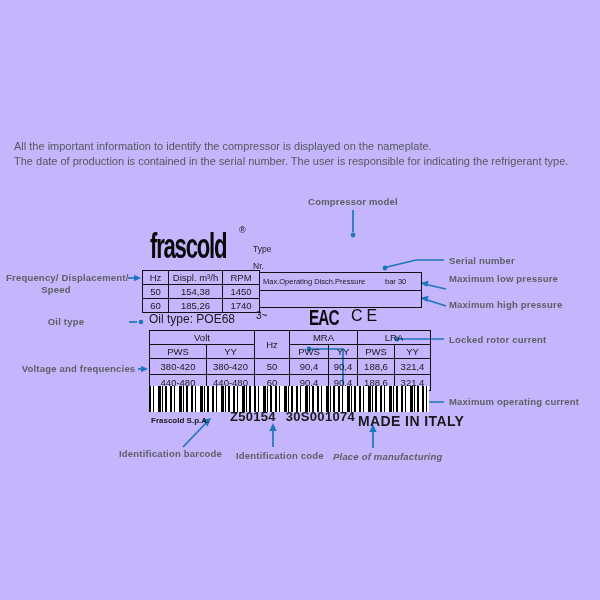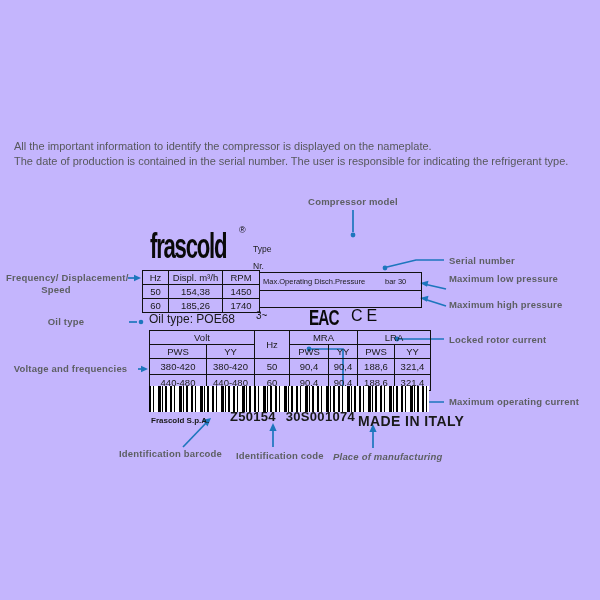--- a/index.html
+++ b/index.html
@@ -106,21 +106,21 @@
   </svg>
 
   <div class="abs lbl" style="left:297px;top:190px;width:100px;text-align:center;">Compressor model</div>
   <div class="abs lbl" style="left:443px;top:249px;">Serial number</div>
   <div class="abs lbl r" style="left:0px;top:266px;width:120px;">Frequency/ Displacement/</div>
   <div class="abs lbl r" style="left:0px;top:278px;width:100px;">Speed</div>
   <div class="abs lbl" style="left:443px;top:267px;">Maximum low pressure</div>
   <div class="abs lbl" style="left:443px;top:293px;">Maximum high pressure</div>
   <div class="abs lbl r" style="left:0px;top:310px;width:120px;">Oil type</div>
   <div class="abs lbl" style="left:443px;top:328px;">Locked rotor current</div>
-  <div class="abs lbl r" style="left:0px;top:357px;width:129px;">Voltage and frequencies</div>
+  <div class="abs lbl r" style="left:8px;top:357px;width:129px;">Voltage and frequencies</div>
   <div class="abs lbl" style="left:443px;top:390px;">Maximum operating current</div>
   <div class="abs lbl" style="left:113px;top:442px;">Identification barcode</div>
   <div class="abs lbl" style="left:230px;top:444px;">Identification code</div>
   <div class="abs lbl" style="left:327px;top:445px;font-style:italic;">Place of manufacturing</div>
 
   <div class="abs brand">
     <span class="word">frascold</span>
     <span class="reg">®</span>
   </div>
 

